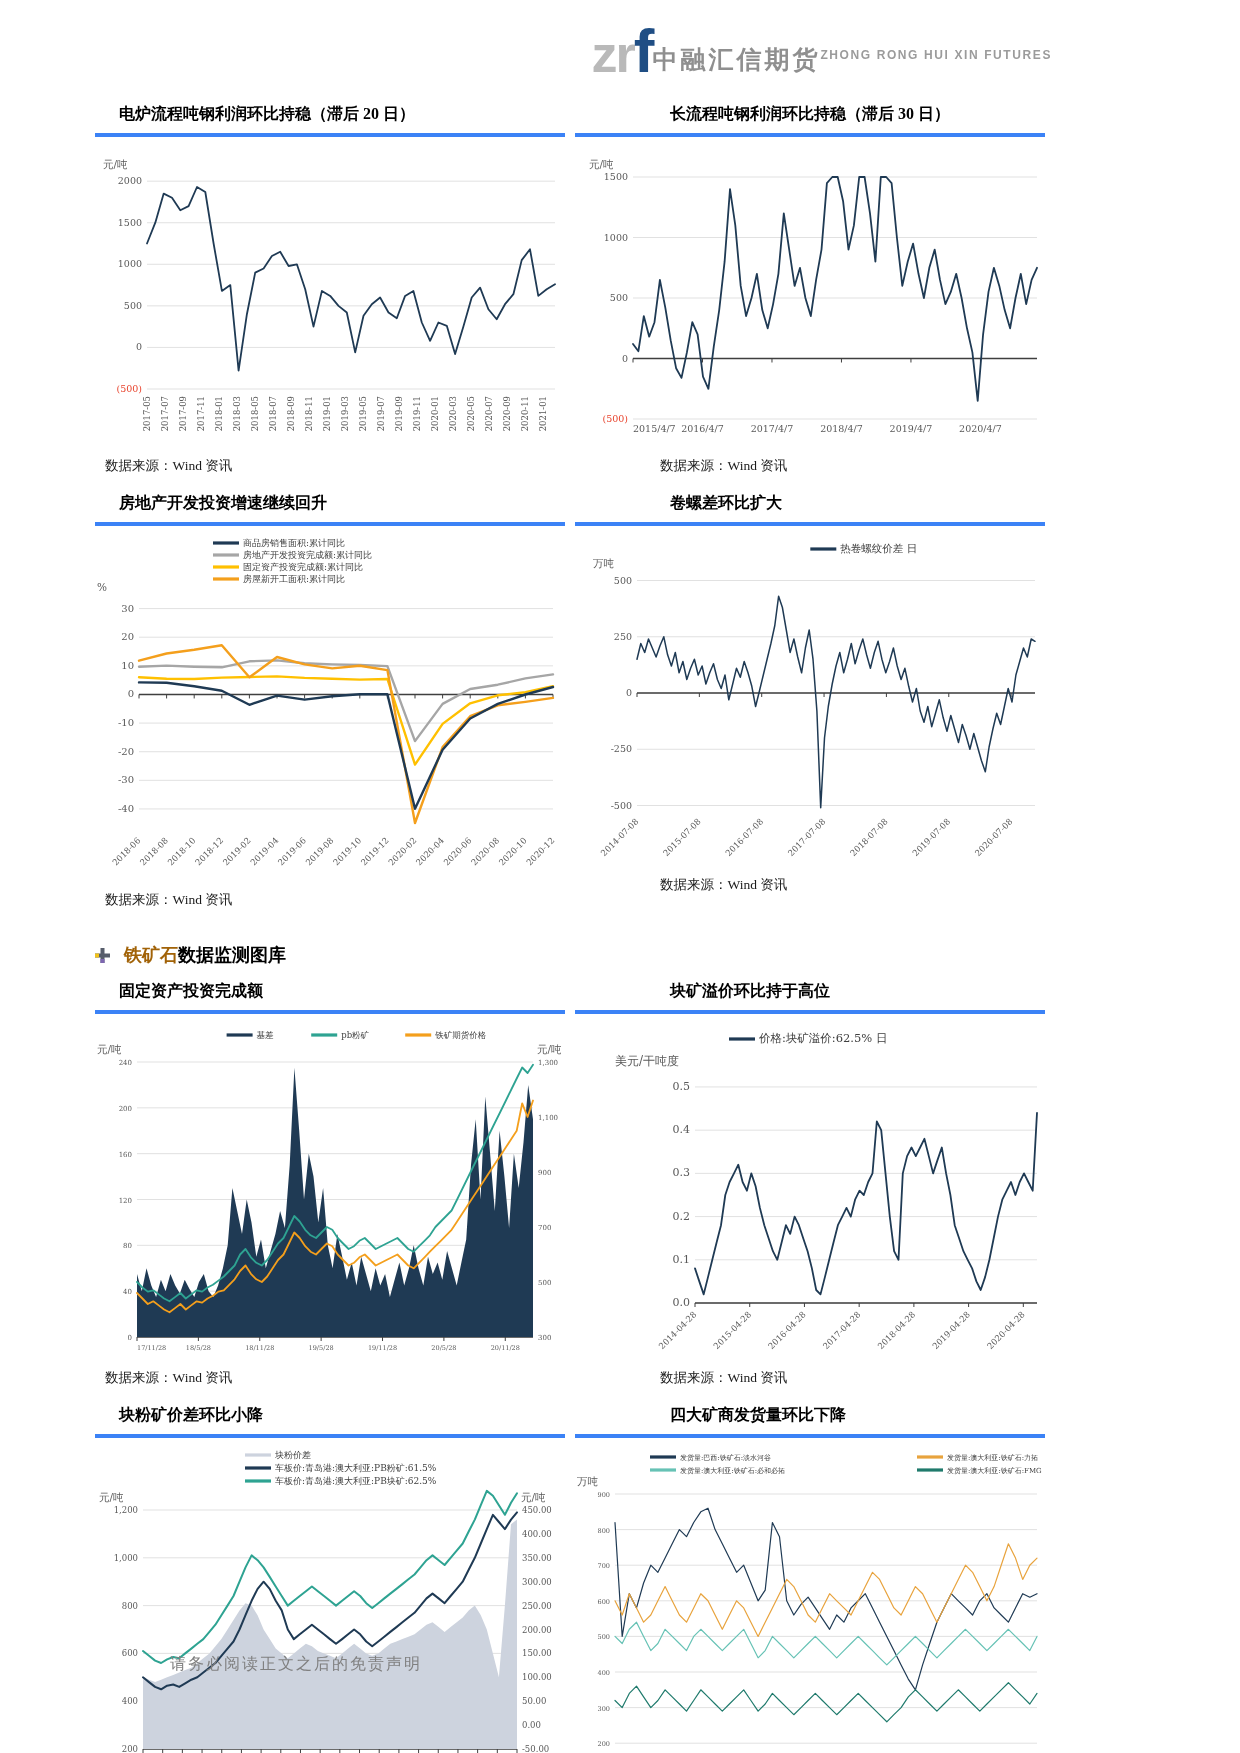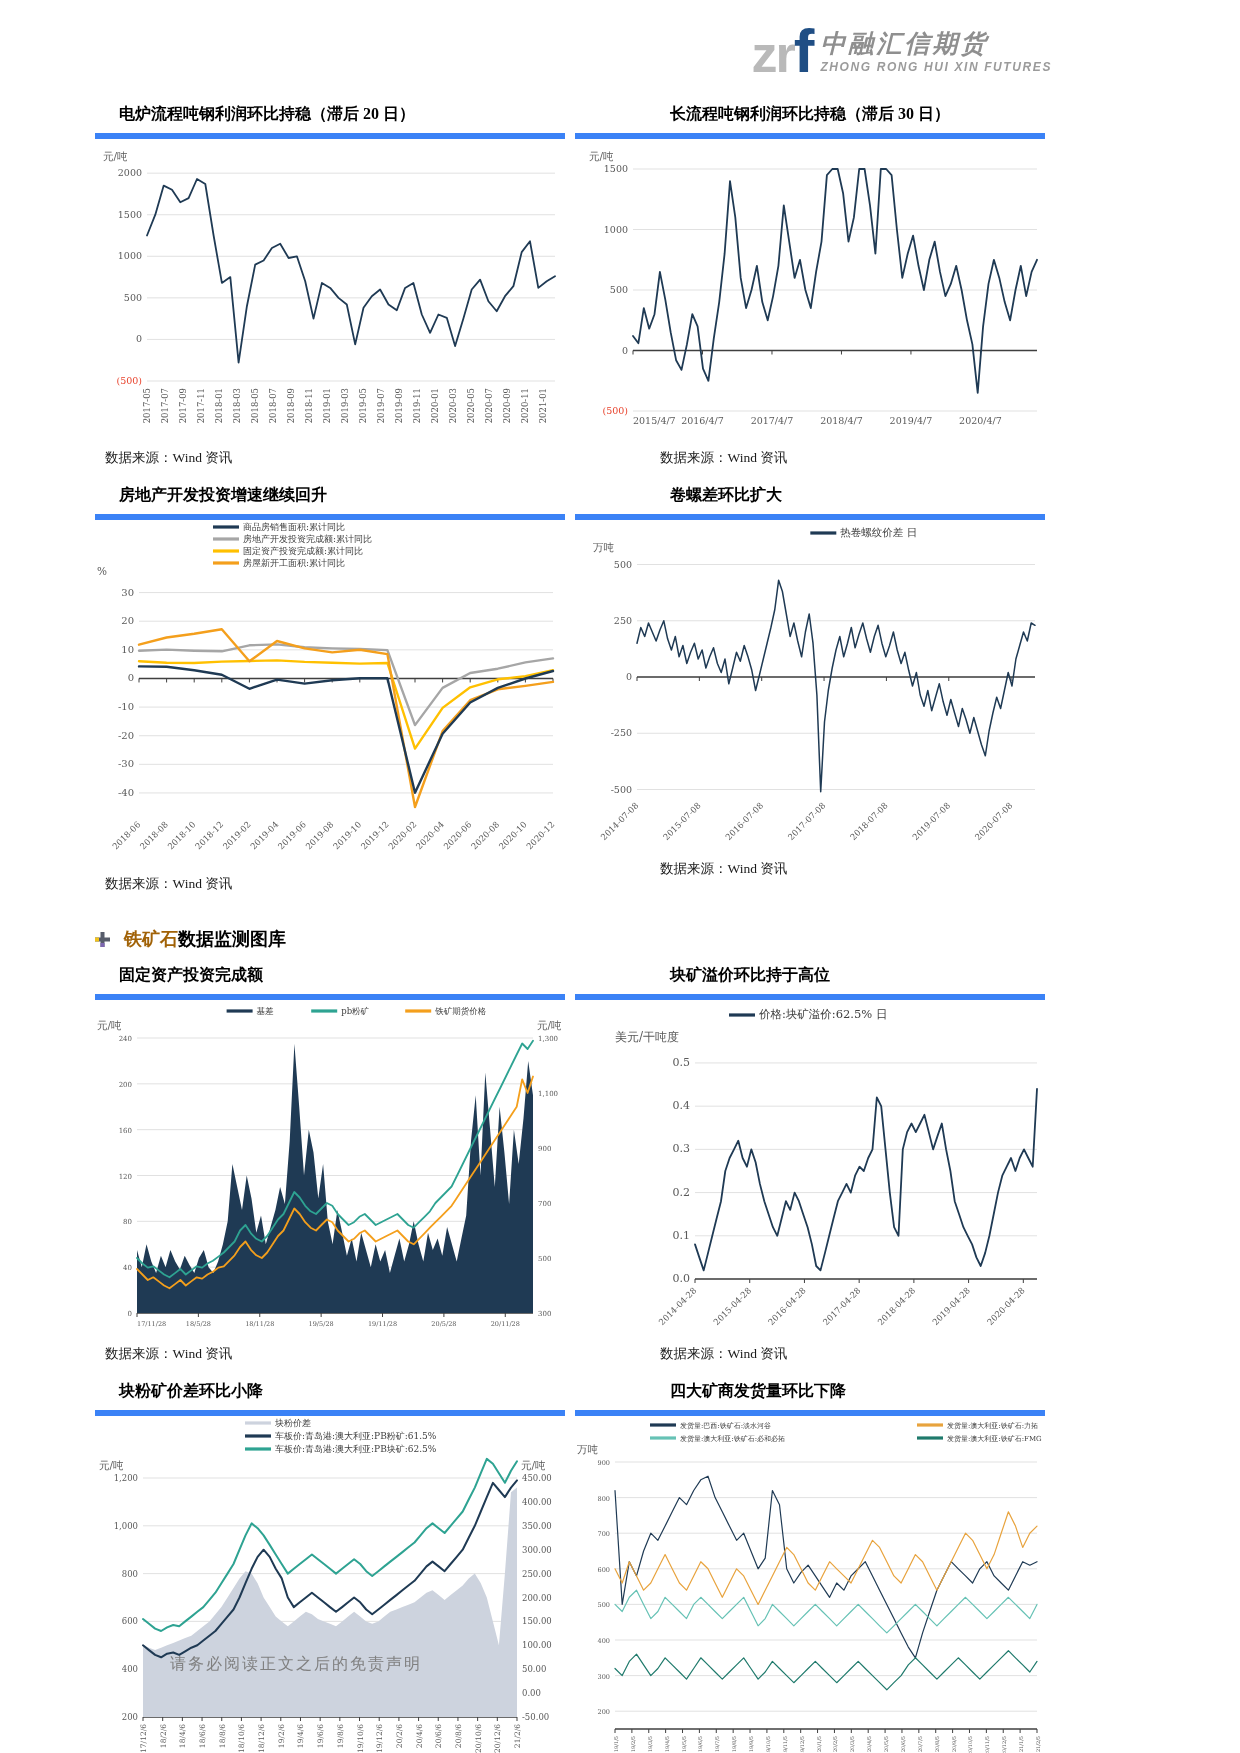--- a/index.html
+++ b/index.html
@@ -1,29 +1,29 @@
 <!DOCTYPE html>
 <html><head>
 <meta charset="utf-8">
 <style>
   html,body{margin:0;padding:0;background:#fff;}
   .page{position:relative;width:1240px;height:1753px;background:#fff;overflow:hidden;
         font-family:"Liberation Serif",serif;color:#000;}
   
-  .logo{position:absolute;top:26px;right:188px;display:flex;align-items:flex-end;gap:8px;}
+  .logo{position:absolute;top:26px;right:188px;display:flex;align-items:flex-end;gap:0;}
   .logo-mark{font-family:"Liberation Sans",sans-serif;font-weight:bold;line-height:0.8;letter-spacing:-2px;}
   .logo-zr{font-size:52px;color:#b9b9b9;}
   .logo-f{font-size:62px;color:#1f4e84;}
-  .logo-names{display:flex;flex-direction:column;justify-content:flex-end;padding-bottom:2px;font-style:italic;}
+  .logo-names{display:flex;justify-content:flex-end;padding-bottom:2px;}
   .logo-cn{font-size:25px;font-weight:bold;color:#8f8f8f;letter-spacing:3px;line-height:1.1;}
   .logo-en{font-family:"Liberation Sans",sans-serif;font-size:12px;font-weight:bold;color:#9b9b9b;letter-spacing:1.6px;margin-top:2px;}
   
   .grid{position:absolute;top:104px;left:95px;width:950px;display:grid;grid-template-columns:470px 470px;column-gap:10px;}
   figure{margin:0 0 18px 0;}
-  .chart-title{font-size:16px;font-weight:bold;color:#000;padding:0 0 8px 24px;border-bottom:6px solid #3b82f6;}
+  .chart-title{font-size:16px;font-weight:bold;color:#000;padding:0 0 8px 24px;border-bottom:4px solid #3b82f6;margin-bottom:10px;}
   .col-right .chart-title{padding-left:95px;}
   .canvas{width:470px;}
   .source{font-size:13.5px;color:#1a1a1a;margin:6px 0 0 10px;}
   .col-right .source{margin-left:85px;}
   
   .section-head{grid-column:1 / -1;display:flex;align-items:center;gap:14px;margin:16px 0 14px 0;}
   .bullet{width:15px;height:15px;flex:0 0 auto;}
   .section-title{font-size:18px;font-weight:bold;}
   .section-hl{color:#a16207;}
   .section-rest{color:#000;text-align:right;}

